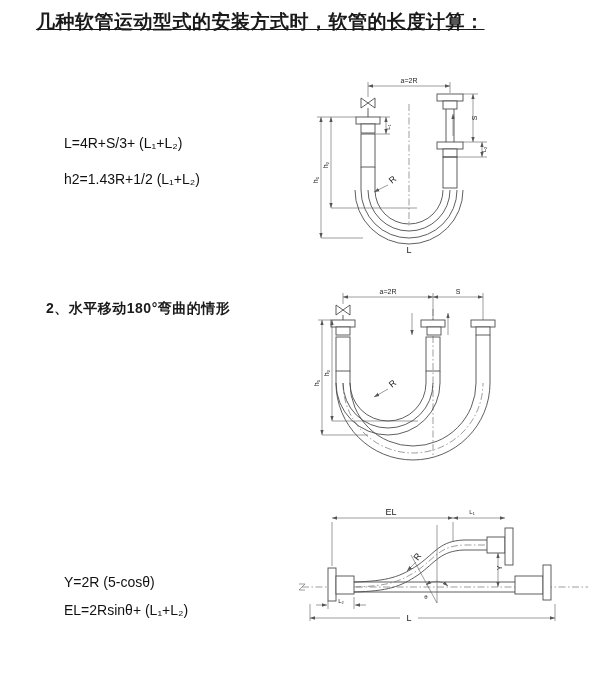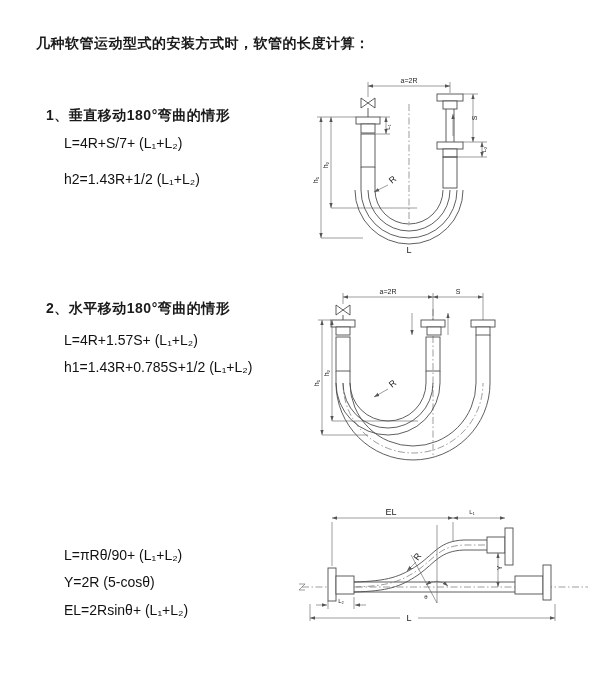--- a/index.html
+++ b/index.html
@@ -1,48 +1,44 @@
 <!DOCTYPE html>
 <html><head>
 <meta charset="utf-8">
 <style>
   html,body{margin:0;padding:0;background:#fff;}
   .page{
     position:relative;width:600px;height:675px;background:#ffffff;overflow:hidden;
     font-family:"Liberation Sans","DejaVu Sans",sans-serif;color:#1a1a1a;
   }
-  .title{position:absolute;left:36px;top:35px;font-size:14px;font-weight:bold;letter-spacing:.5px;white-space:nowrap;}
+  .title{position:absolute;left:36px;top:9px;font-size:19px;font-weight:bold;letter-spacing:.5px;white-space:nowrap;text-decoration:underline;}
   .sec-heading{position:absolute;font-size:14px;font-weight:bold;white-space:nowrap;letter-spacing:.5px;}
   .formula{position:absolute;font-size:14px;white-space:nowrap;color:#111;}
   svg{position:absolute;overflow:visible;}
   svg text{font-family:"Liberation Sans","DejaVu Sans",sans-serif;fill:#222;}
   .dln{stroke:#4d4d4d;stroke-width:0.9;fill:none;}
   .fit{stroke:#4d4d4d;stroke-width:0.9;fill:#fff;}
   .dim{stroke:#5a5a5a;stroke-width:0.6;fill:none;}
   .dd{stroke-dasharray:7 2.5 1.5 2.5;}
   .lbl{font-size:7px;}
   .lbl-s{font-size:6px;}
   .lbl-b{font-size:9px;}
 </style>
 </head>
 <body>
 
 <div class="page">
 
   <div class="title">几种软管运动型式的安装方式时，软管的长度计算：</div>
 
-  <div class="sec-heading" style="left:46px;top:107px">1、垂直移动180°弯曲的情形</div>
-  <div class="formula" style="left:64px;top:135px">L=4R+S/7+ (L₁+L₂)</div>
+  <div class="formula" style="left:64px;top:135px">L=4R+S/3+ (L₁+L₂)</div>
   <div class="formula" style="left:64px;top:171px">h2=1.43R+1/2 (L₁+L₂)</div>
 
   <div class="sec-heading" style="left:46px;top:300px">2、水平移动180°弯曲的情形</div>
-  <div class="formula" style="left:64px;top:332px">L=4R+1.57S+ (L₁+L₂)</div>
-  <div class="formula" style="left:64px;top:359px">h1=1.43R+0.785S+1/2 (L₁+L₂)</div>
-
-  <div class="formula" style="left:64px;top:547px">L=πRθ/90+ (L₁+L₂)</div>
+
   <div class="formula" style="left:64px;top:574px">Y=2R (5-cosθ)</div>
   <div class="formula" style="left:64px;top:602px">EL=2Rsinθ+ (L₁+L₂)</div>
 
   <svg style="left:305px;top:70px" width="250" height="190" viewBox="0 0 250 190">
     <defs>
       <marker id="m1a" markerWidth="10" markerHeight="8" refX="9" refY="4" orient="auto-start-reverse">
         <path d="M0,1 L9,4 L0,7 Z" fill="#555"></path>
       </marker>
       <pattern id="p1" width="3.5" height="3.5" patternUnits="userSpaceOnUse">
         <path d="M0,0 L3.5,3.5 M3.5,0 L0,3.5" stroke="#808080" stroke-width="0.45"></path>

